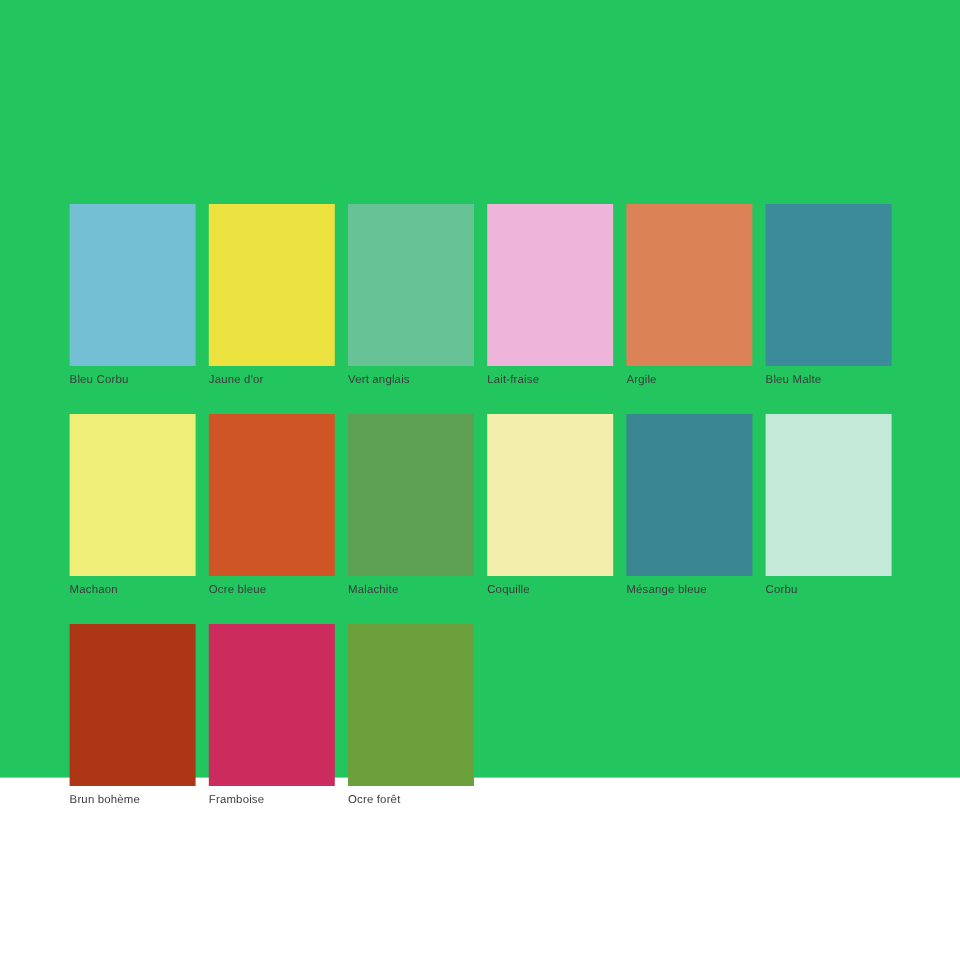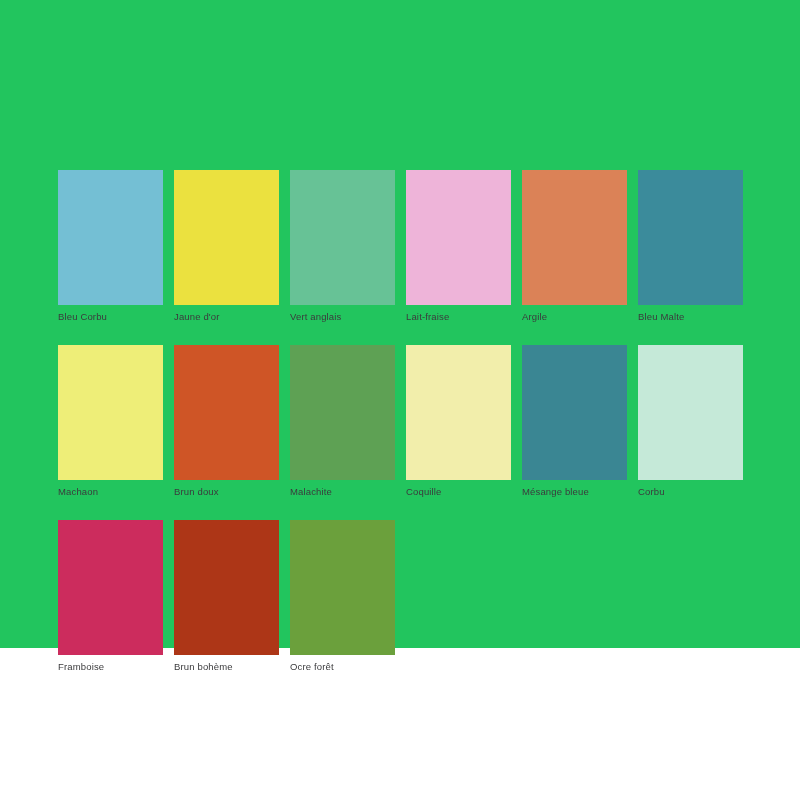--- a/index.html
+++ b/index.html
@@ -87,44 +87,44 @@
       <div class="swatch-cell">
         <div class="swatch-chip" style="background: rgb(59, 139, 155);"></div>
         <span class="swatch-label">Bleu Malte</span>
       </div>
       <div class="swatch-cell">
         <div class="swatch-chip" style="background: rgb(238, 238, 120);"></div>
         <span class="swatch-label">Machaon</span>
       </div>
       <div class="swatch-cell">
         <div class="swatch-chip" style="background: rgb(207, 85, 38);"></div>
-        <span class="swatch-label">Brun doux</span>
+        <span class="swatch-label">Ocre bleue</span>
       </div>
       <div class="swatch-cell">
         <div class="swatch-chip" style="background: rgb(94, 161, 84);"></div>
         <span class="swatch-label">Malachite</span>
       </div>
       <div class="swatch-cell">
         <div class="swatch-chip" style="background: rgb(242, 238, 171);"></div>
         <span class="swatch-label">Coquille</span>
       </div>
       <div class="swatch-cell">
         <div class="swatch-chip" style="background: rgb(58, 134, 147);"></div>
         <span class="swatch-label">Mésange bleue</span>
       </div>
       <div class="swatch-cell">
         <div class="swatch-chip" style="background: rgb(197, 233, 216);"></div>
         <span class="swatch-label">Corbu</span>
       </div>
       <div class="swatch-cell">
+        <div class="swatch-chip" style="background: rgb(173, 54, 23);"></div>
+        <span class="swatch-label">Brun bohème</span>
+      </div>
+      <div class="swatch-cell">
         <div class="swatch-chip" style="background: rgb(204, 44, 93);"></div>
         <span class="swatch-label">Framboise</span>
-      </div>
-      <div class="swatch-cell">
-        <div class="swatch-chip" style="background: rgb(173, 54, 23);"></div>
-        <span class="swatch-label">Brun bohème</span>
       </div>
       <div class="swatch-cell">
         <div class="swatch-chip" style="background: rgb(107, 160, 60);"></div>
         <span class="swatch-label">Ocre forêt</span>
       </div>
     </div>
 </div>
 
 </body></html>

